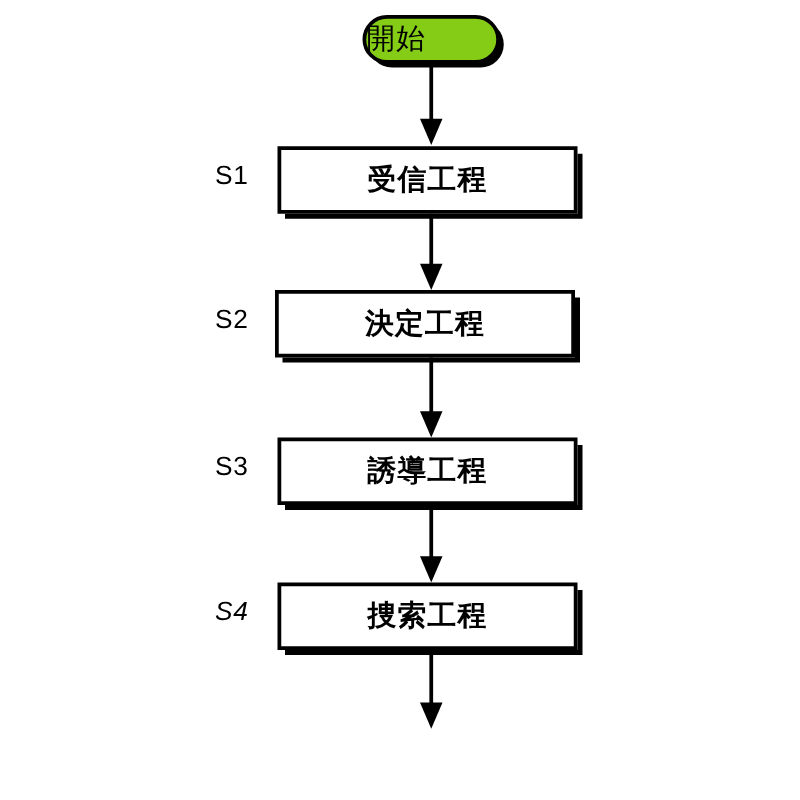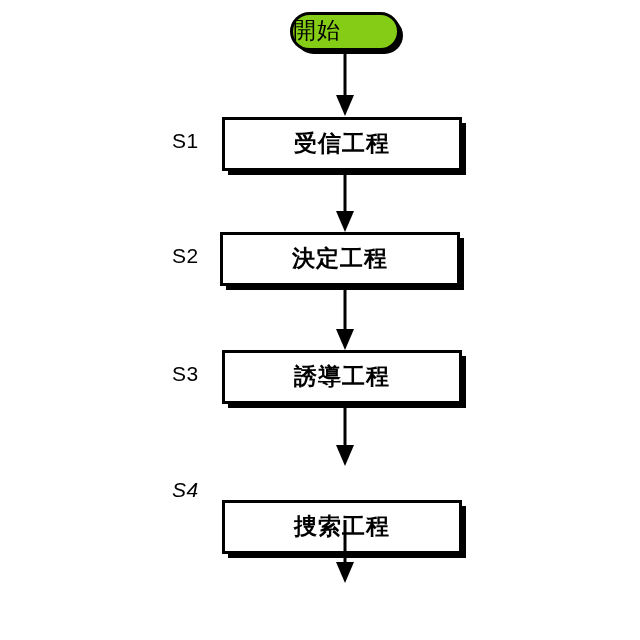--- a/index.html
+++ b/index.html
@@ -129,21 +129,21 @@
   </div>
 
   <div class="connector" style="left:333px; top:404px; width:24px; height:63px;">
     <svg width="24" height="63" viewBox="0 0 24 63" aria-hidden="true">
       <line x1="12" y1="0" x2="12" y2="47" stroke="#000000" stroke-width="3"></line>
       <polygon points="12,62 3,41 21,41" fill="#000000"></polygon>
     </svg>
   </div>
 
   <div class="step-id" style="left:172px; top:479px;font-style:italic;">S4</div>
-  <div class="process-box" style="left:222px; top:466px; width:240px; height:54px;margin-top:34px;">
+  <div class="process-box" style="left:222px; top:466px; width:240px; height:54px;">
     <span class="box-label">捜索工程</span>
   </div>
 
   <div class="connector" style="left:333px; top:520px; width:24px; height:64px;">
     <svg width="24" height="64" viewBox="0 0 24 64" aria-hidden="true">
       <line x1="12" y1="0" x2="12" y2="48" stroke="#000000" stroke-width="3"></line>
       <polygon points="12,63 3,42 21,42" fill="#000000"></polygon>
     </svg>
   </div>
 

